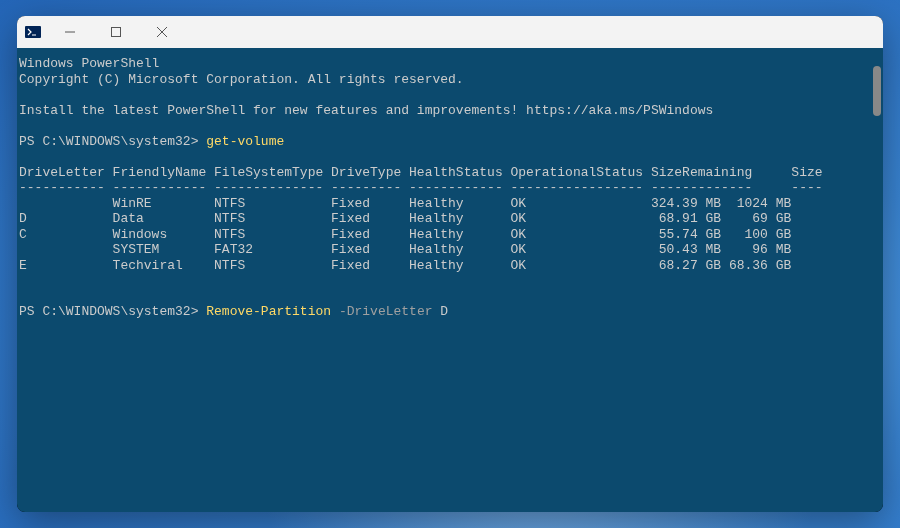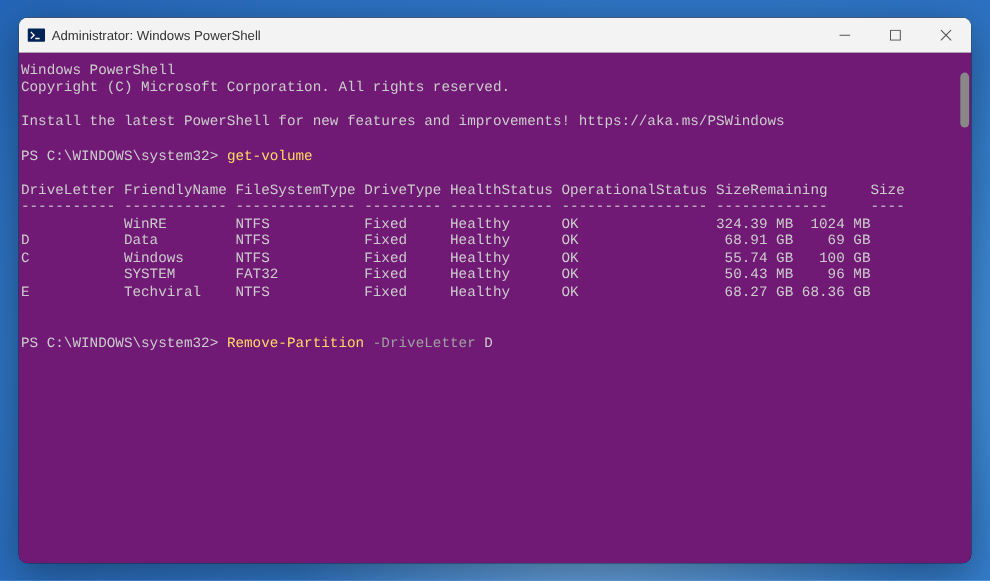--- a/index.html
+++ b/index.html
@@ -68,21 +68,21 @@
       width: 46px;
       height: 32px;
       display: flex;
       align-items: center;
       justify-content: center;
       color: #555;
       cursor: pointer;
     }
     .terminal {
       flex: 1;
-      background: #701a75;
+      background: #0c4a6e;
       color: #ccc;
       font-family: 'Consolas', 'Courier New', monospace;
       font-size: 13px;
       line-height: 15.5px;
       padding: 8px 2px 4px 2px;
       position: relative;
       overflow: hidden;
     }
     .terminal-content {
       white-space: pre;
@@ -116,21 +116,20 @@
 
 <div class="window">
   <div class="titlebar">
     <span class="titlebar-icon">
       <svg width="16" height="16" viewBox="0 0 16 16">
         <rect x="0" y="2" width="16" height="12" rx="1" fill="#012456"></rect>
         <path d="M3 5 L6 8 L3 11" stroke="#fff" stroke-width="1.2" fill="none"></path>
         <line x1="7" y1="11" x2="11" y2="11" stroke="#fff" stroke-width="1.2"></line>
       </svg>
     </span>
-    <span class="titlebar-title">Administrator: Windows PowerShell</span>
     <div class="titlebar-controls">
       <div class="titlebar-btn">
         <svg width="10" height="10" viewBox="0 0 10 10">
             <line x1="0" y1="5" x2="10" y2="5" stroke="currentColor" stroke-width="1"></line>
           </svg>
       </div>
       <div class="titlebar-btn">
         <svg width="10" height="10" viewBox="0 0 10 10">
             <rect x="0.5" y="0.5" width="9" height="9" fill="none" stroke="currentColor" stroke-width="1"></rect>
           </svg>

